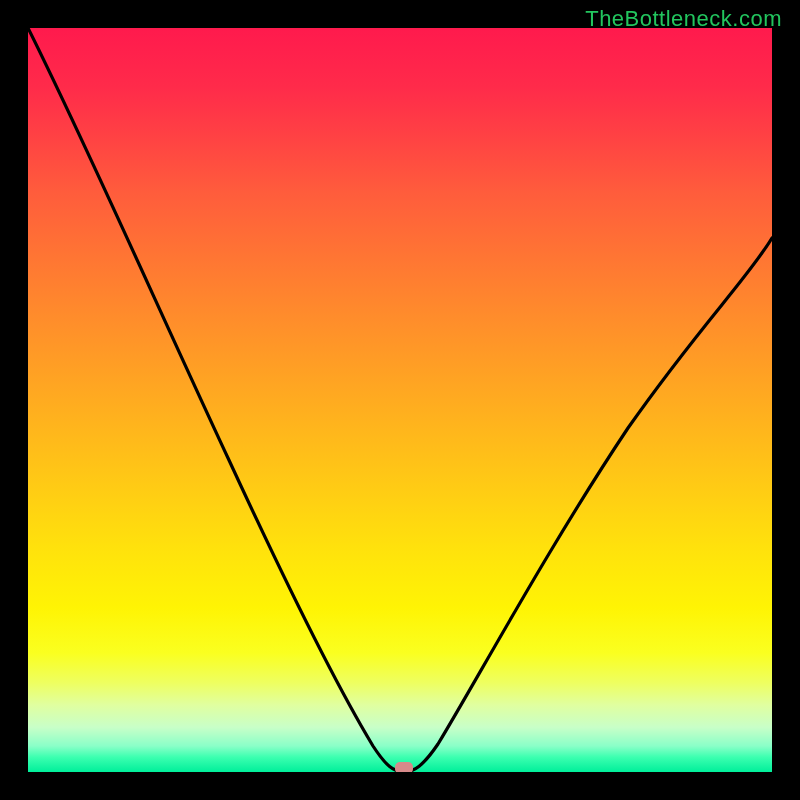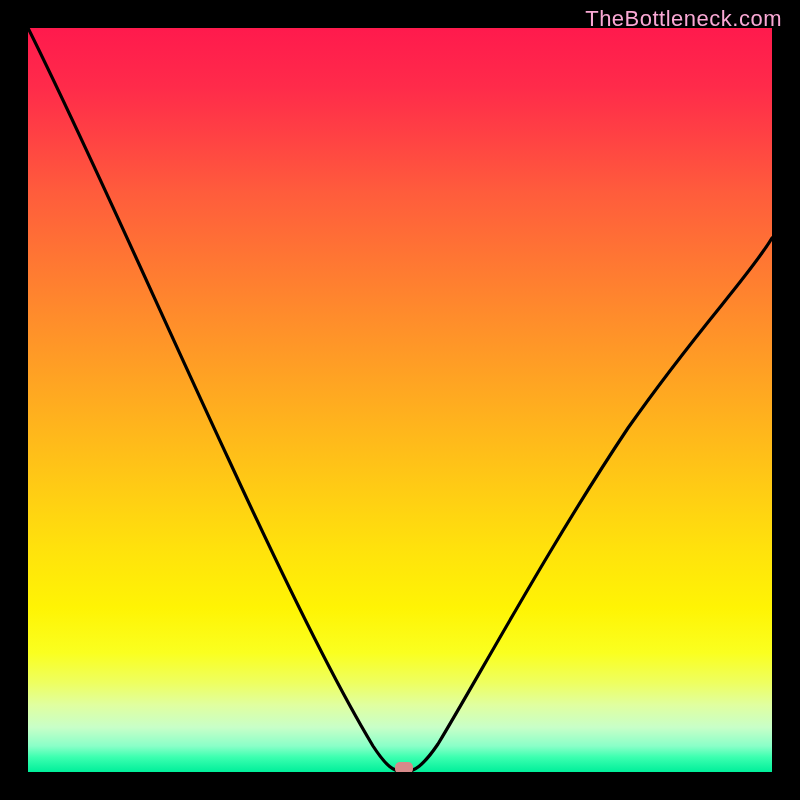--- a/index.html
+++ b/index.html
@@ -8,21 +8,21 @@
     height: 800px;
     background: #000;
     font-family: Arial, Helvetica, sans-serif;
     position: relative;
     overflow: hidden;
   }
   .watermark {
     position: absolute;
     top: 6px;
     right: 18px;
-    color: #f9a8d4;
+    color: #22c55e;
     font-size: 22px;
     font-weight: 500;
     letter-spacing: 0.5px;
     z-index: 10;
   }
   .plot-area {
     position: absolute;
     left: 28px;
     top: 28px;
     width: 744px;

